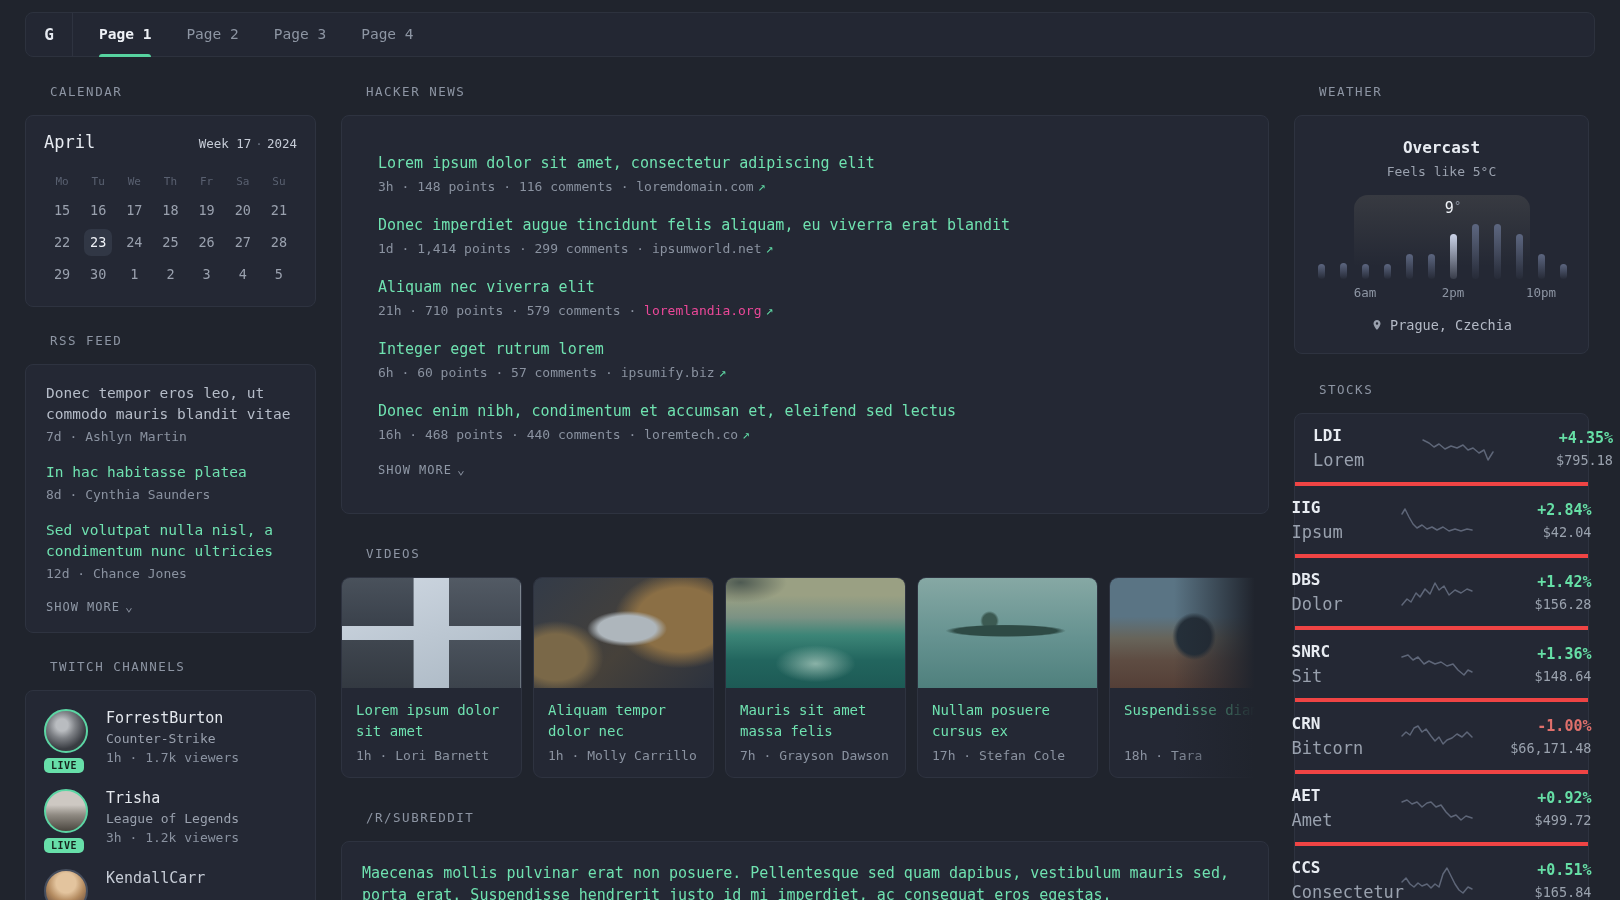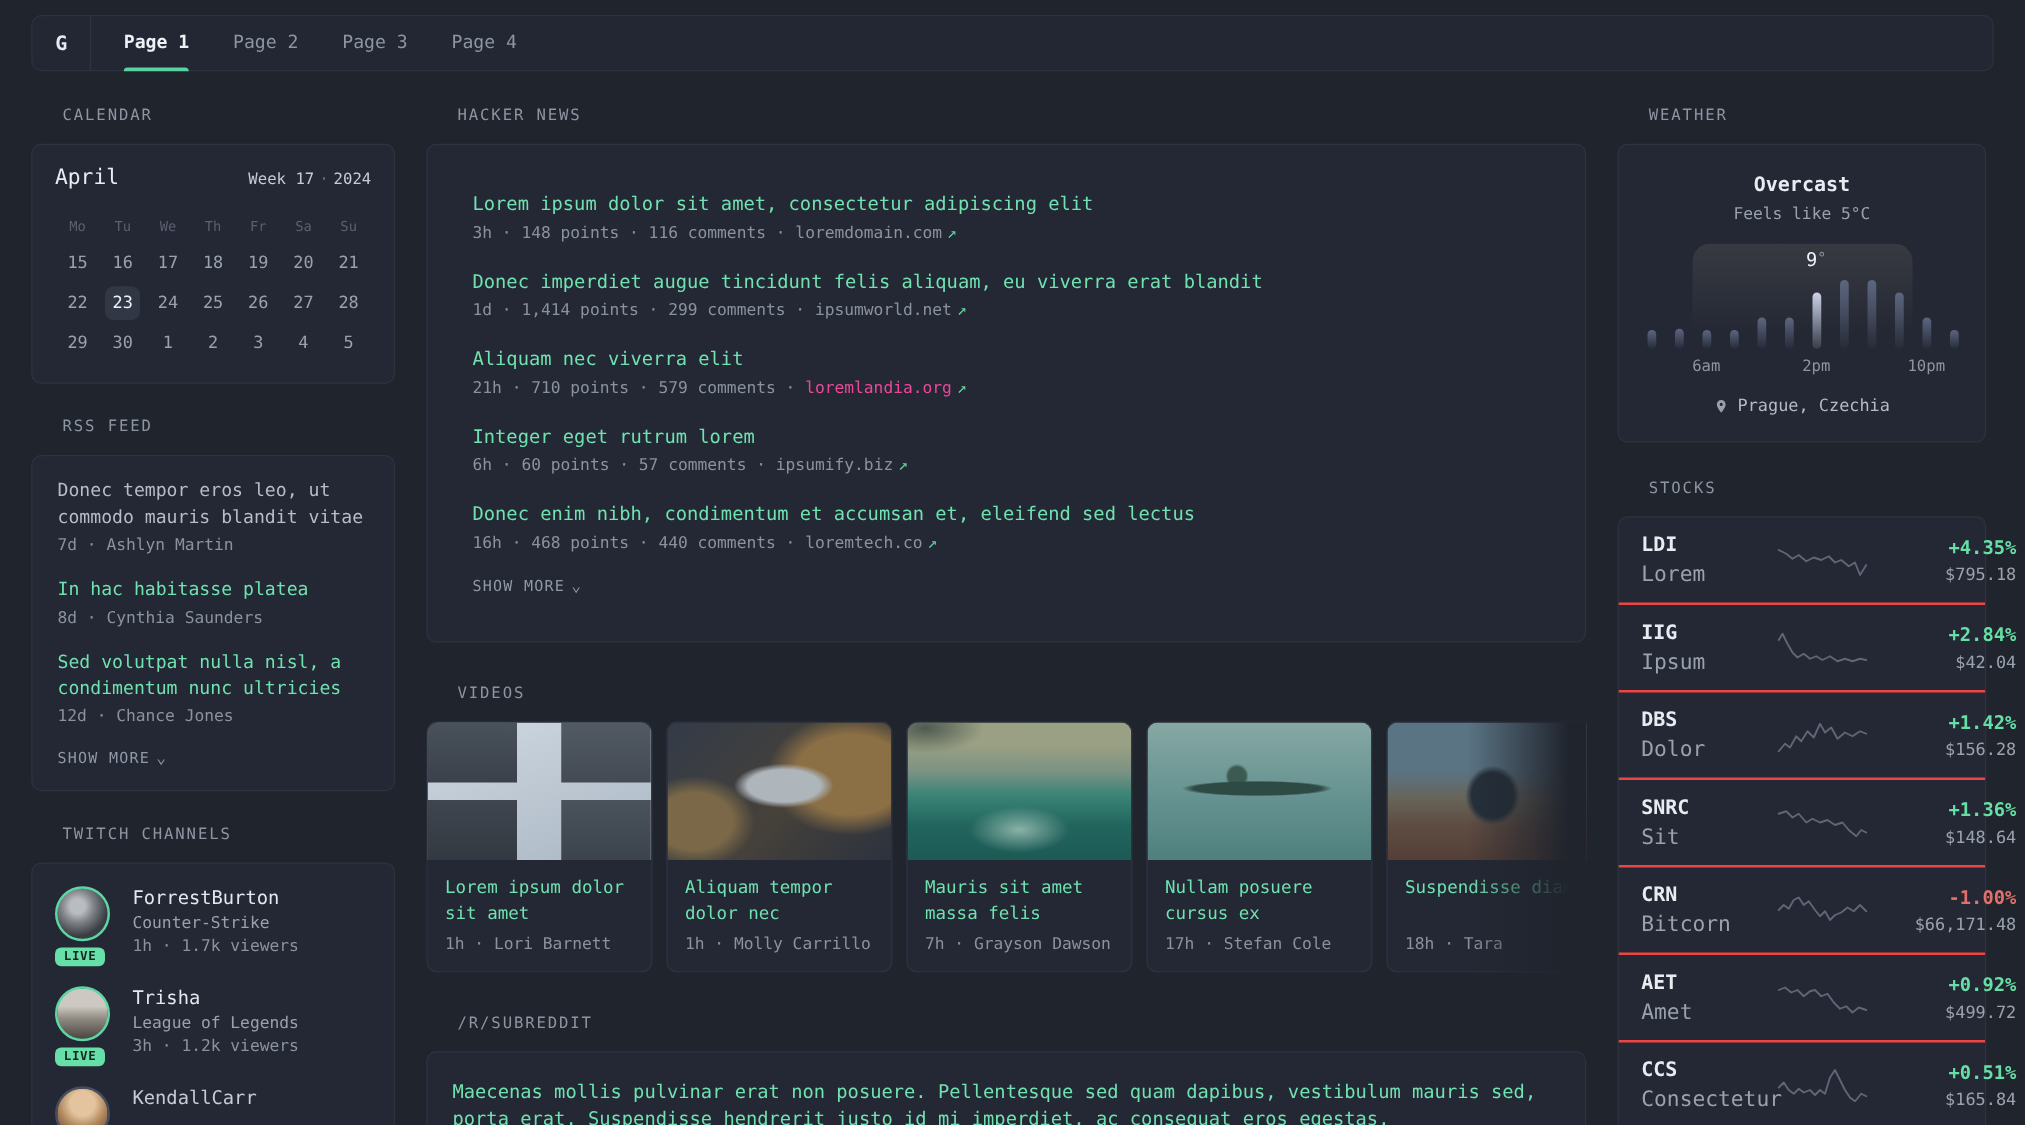--- a/index.html
+++ b/index.html
@@ -117,21 +117,21 @@
   .wbar.hl { background:linear-gradient(#cbd3e8, rgba(203,211,232,0.12)); }
   .wtemp { position:absolute; top:4px; transform:translateX(-50%); font-size:15px; color:#eef1f6; }
   .wtemp .deg { color:#8d95a3; font-size:12px; vertical-align:top; }
   .wticks { position:relative; width:264px; height:16px; margin:6px auto 0 auto; }
   .wtick { position:absolute; transform:translateX(-50%); font-size:12.5px; color:#8d95a3; }
   .w-loc { margin-top:16px; font-size:13.5px; color:#b4bac6; display:flex; justify-content:center; align-items:center; gap:7px; }
   .pin { width:12px; height:12px; fill:#9aa1ae; }
   
   .stocks { min-height:512px; }
   .stock-row { display:flex; align-items:center; padding:12px 18px; cursor:pointer; }
-  .stock-row + .stock-row { border-top:2px solid #ef4444; }
+  .stock-row + .stock-row { border-top:4px solid #ef4444;justify-content:center; }
   .st-left { width:108px; flex:none; }
   .st-ticker { font-size:16px; font-weight:bold; color:#e8ecf2; }
   .st-name { font-size:17px; color:#99a1ae; margin-top:5px; }
   .st-spark { flex:1; display:flex; justify-content:center; }
   .st-spark svg { width:74px; height:30px; }
   .st-spark polyline { fill:none; stroke:#5e6678; stroke-width:1.5; stroke-linejoin:round; stroke-linecap:round; }
   .st-right { width:118px; flex:none; text-align:right; }
   .st-change { font-size:15px; font-weight:bold; color:#66dfa6; }
   .st-change.down { color:#e0706c; }
   .st-price { font-size:13.5px; color:#9aa2ae; margin-top:5px; }

